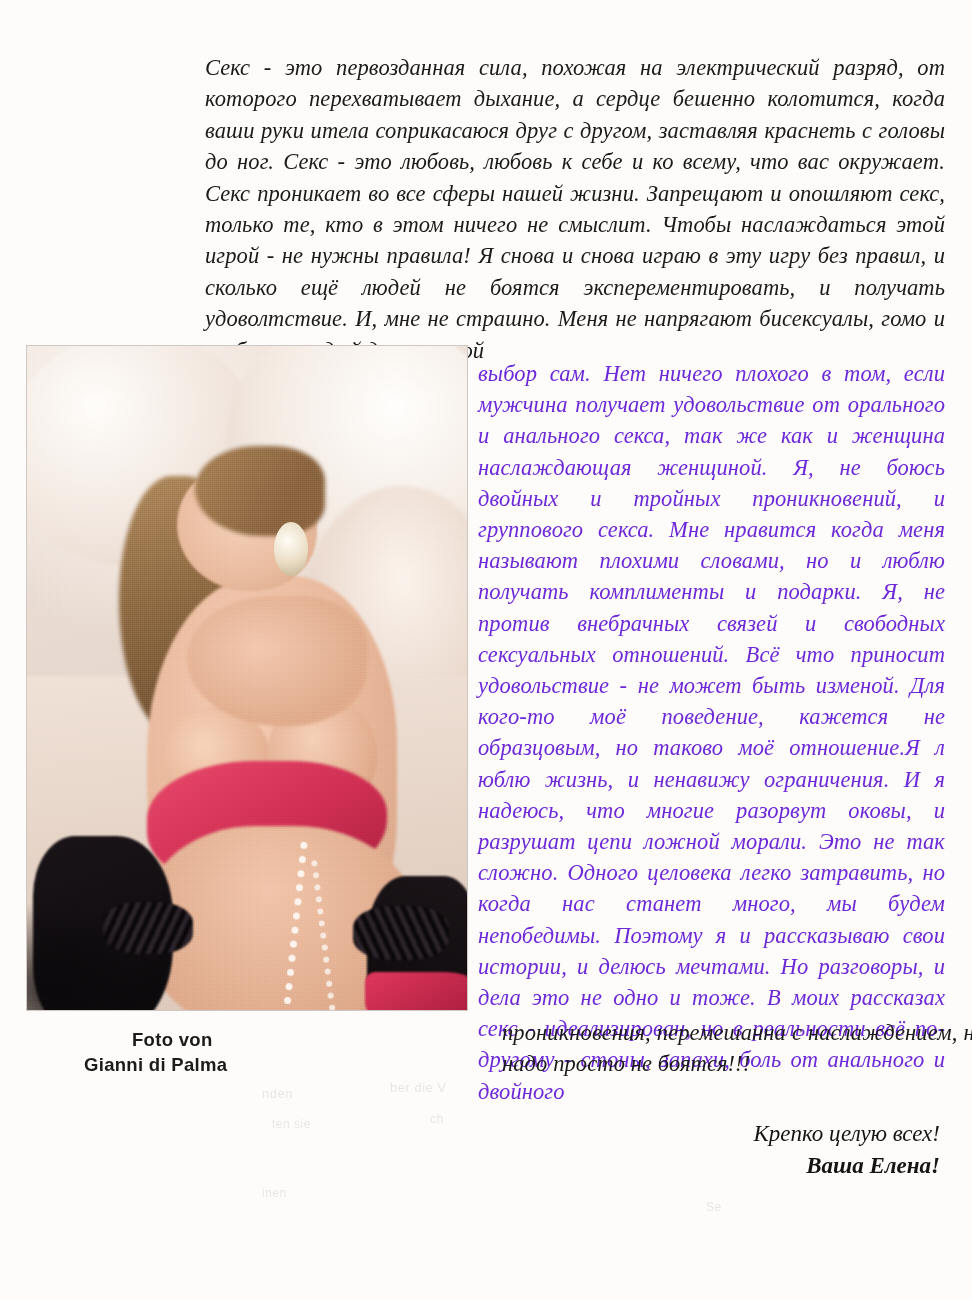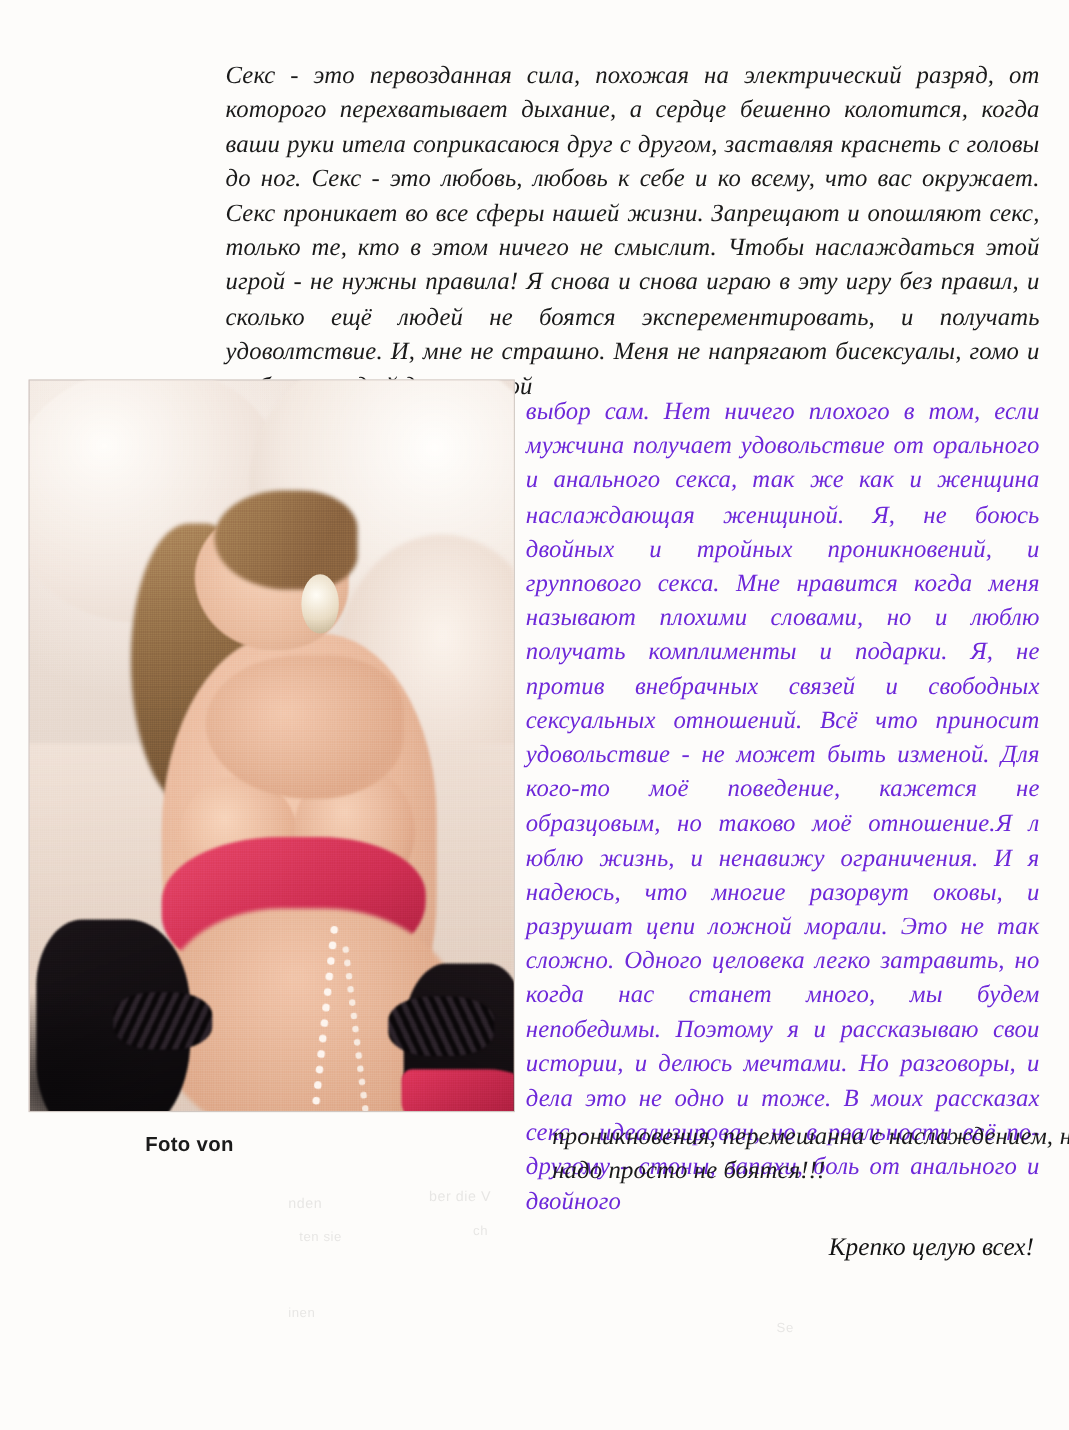--- a/index.html
+++ b/index.html
@@ -308,24 +308,26 @@
       <div class="ph-layer ph-stocking-r"></div>
       <div class="ph-layer ph-stock-lace-r"></div>
       <div class="ph-layer ph-shoe"></div>
       <div class="ph-layer ph-pearls"></div>
       <div class="ph-layer ph-pearls2"></div>
       <div class="ph-layer ph-dark-corner"></div>
       <div class="ph-layer ph-grain"></div>
     </div>
     <div class="photo-credit">
       <div class="line1">Foto von</div>
+      <div>Gianni di Palma</div>
     </div>
   </div>
 
   <div class="col-right">выбор сам. Нет ничего плохого в том, если мужчина получает удовольствие от орального и анального секса, так же как и женщина наслаждающая женщиной. Я, не боюсь двойных и тройных проникновений, и группового секса. Мне нравится когда меня называют плохими словами, но и люблю получать комплименты и подарки. Я, не против внебрачных связей и свободных сексуальных отношений. Всё что приносит удовольствие - не может быть изменой. Для кого-то моё поведение, кажется не образцовым, но таково моё отношение.Я л юблю жизнь, и ненавижу ограничения. И я надеюсь, что многие разорвут оковы, и разрушат цепи ложной морали. Это не так сложно. Одного целовека легко затравить, но когда нас станет много, мы будем непобедимы. Поэтому я и рассказываю свои истории, и делюсь мечтами. Но разговоры, и дела это не одно и тоже. В моих рассказах секс - идеализирован, но в реальности всё по-другому - стоны, запахи, боль от анального и двойного</div>
 
   <div class="col-wide">проникновения, перемешанна с наслаждением, но надо просто не боятся!!!</div>
 
   <div class="signoff">
     <div>Крепко целую всех!</div>
+    <div class="bold">Ваша Елена!</div>
   </div>
 
 </div>
 
 </body></html>

